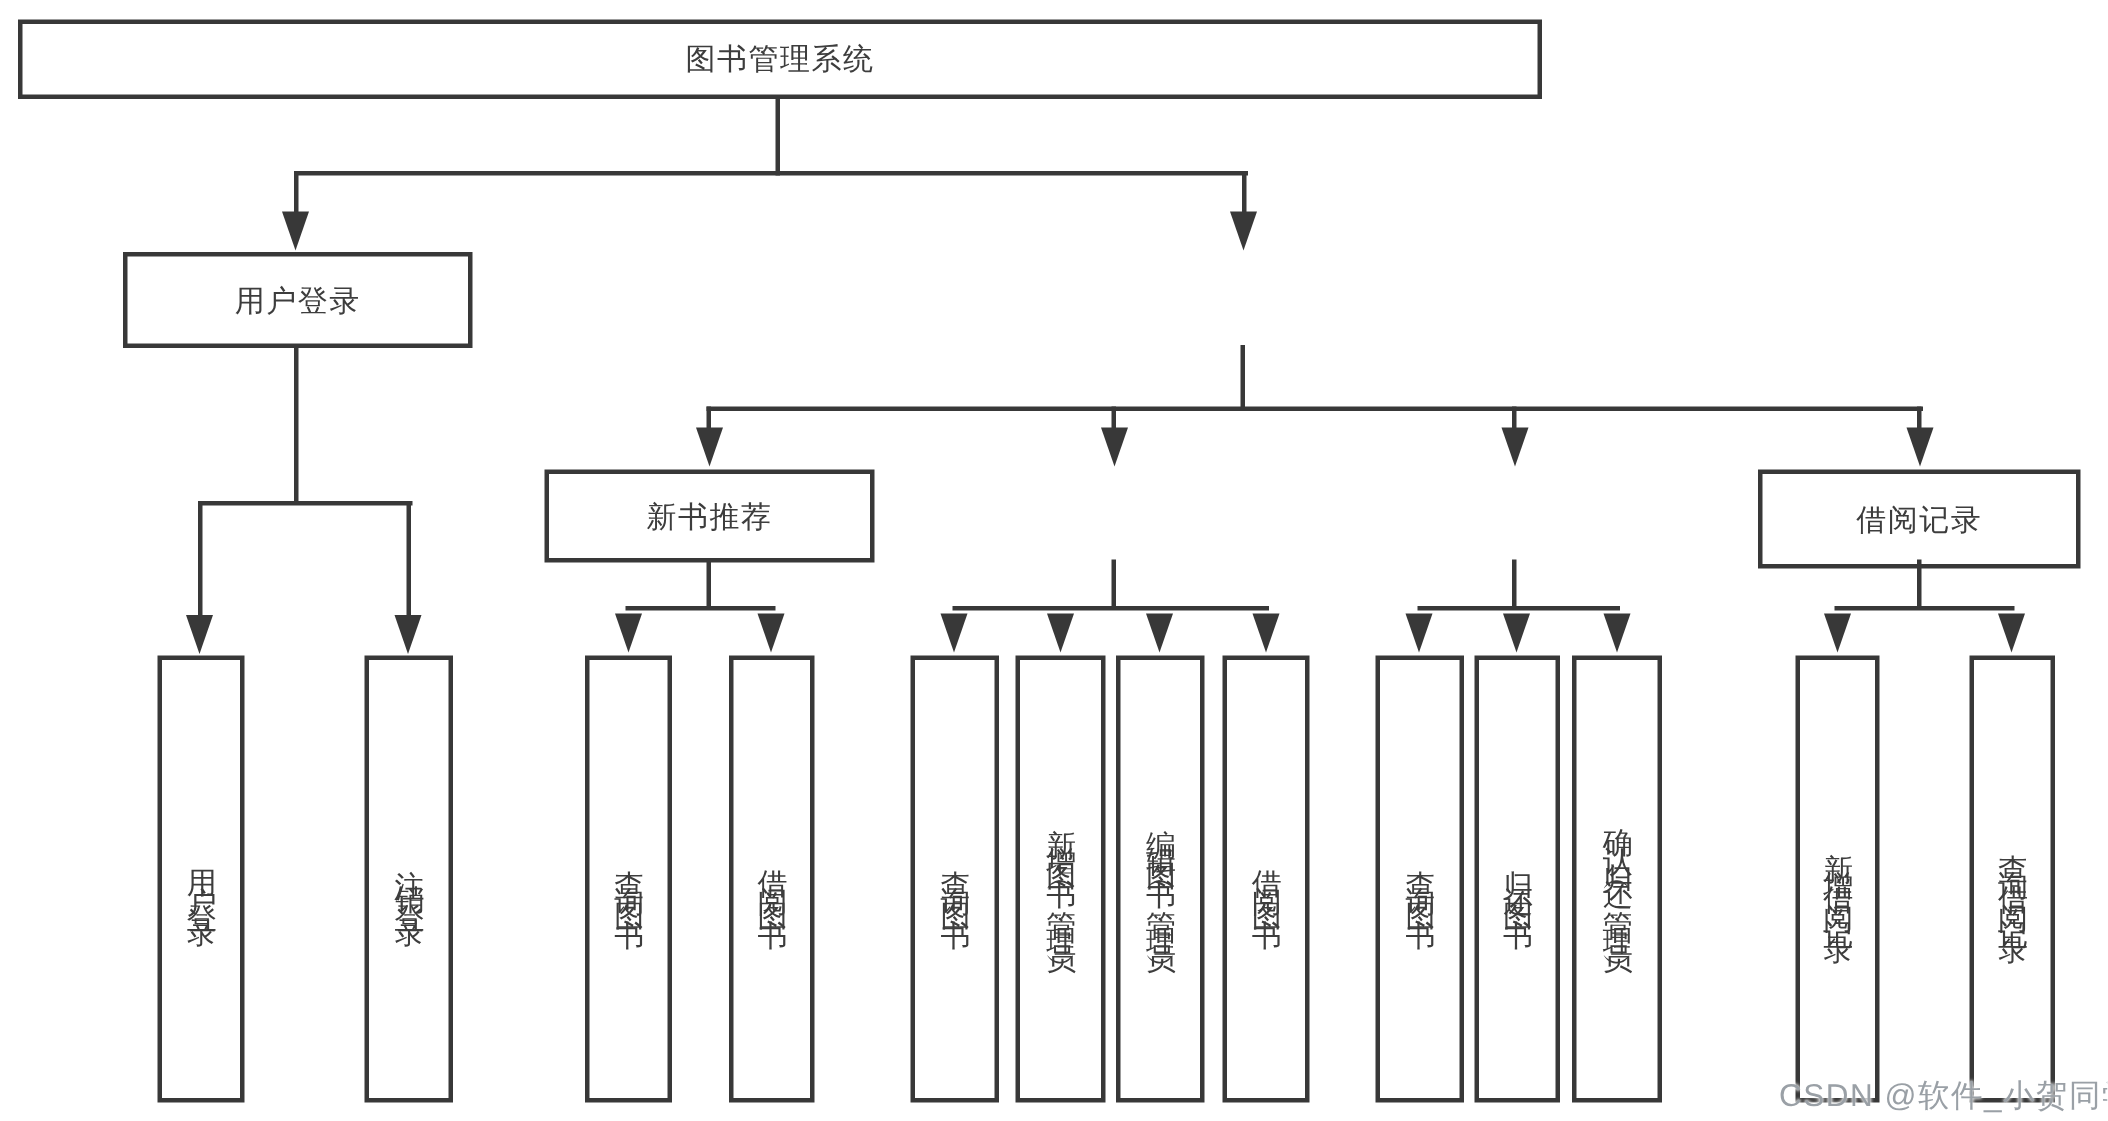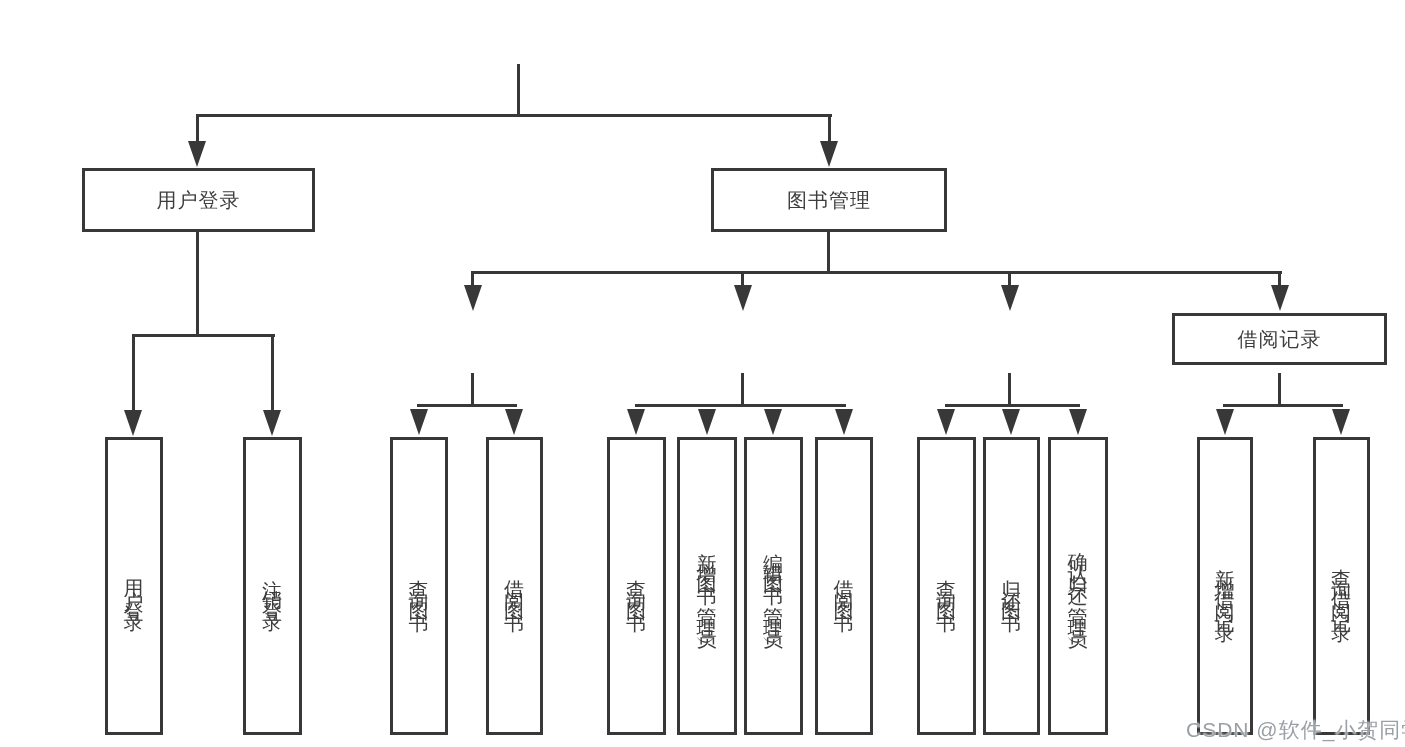--- a/index.html
+++ b/index.html
@@ -58,54 +58,57 @@
     letter-spacing:1px;
     text-shadow:0 0 3px #fff,0 0 2px #fff;
     white-space:nowrap;
   }
 </style>
 </head>
 <body>
 
 <div class="canvas">
 
+  <div class="hbox" style="left:12px;top:13px;width:1016px;height:53px">
+    <span>图书管理系统</span>
+  </div>
 
   <div class="line" style="left:517px;top:64px;width:3px;height:53px"></div>
   <div class="line" style="left:196px;top:114px;width:636px;height:3px"></div>
   <div class="line" style="left:196px;top:114px;width:3px;height:32px"></div>
   <div class="line" style="left:828px;top:114px;width:3px;height:32px"></div>
   <div class="arrow" style="left:188px;top:141px"></div>
   <div class="arrow" style="left:820px;top:141px"></div>
 
   <div class="hbox" style="left:82px;top:168px;width:233px;height:64px">
     <span>用户登录</span>
-  </div>
-  <div class="hbox" style="left:711px;top:168px;width:236px;height:64px">
-    <span>图书管理</span>
   </div>
 
   <div class="line" style="left:196px;top:230px;width:3px;height:106px"></div>
   <div class="line" style="left:132px;top:334px;width:143px;height:3px"></div>
   <div class="line" style="left:132px;top:334px;width:3px;height:76px"></div>
   <div class="line" style="left:271px;top:334px;width:3px;height:76px"></div>
   <div class="arrow" style="left:124px;top:410px"></div>
   <div class="arrow" style="left:263px;top:410px"></div>
 
   <div class="line" style="left:827px;top:230px;width:3px;height:43px"></div>
   <div class="line" style="left:471px;top:271px;width:811px;height:3px"></div>
   <div class="line" style="left:471px;top:271px;width:3px;height:16px"></div>
   <div class="line" style="left:741px;top:271px;width:3px;height:16px"></div>
   <div class="line" style="left:1008px;top:271px;width:3px;height:16px"></div>
   <div class="line" style="left:1278px;top:271px;width:3px;height:16px"></div>
   <div class="arrow" style="left:464px;top:285px"></div>
   <div class="arrow" style="left:734px;top:285px"></div>
   <div class="arrow" style="left:1001px;top:285px"></div>
   <div class="arrow" style="left:1271px;top:285px"></div>
 
-  <div class="hbox" style="left:1172px;top:313px;width:215px;height:52px">
+  <div class="hbox" style="left:363px;top:313px;width:220px;height:62px">
+    <span>新书推荐</span>
+  </div>
+  <div class="hbox" style="left:1172px;top:313px;width:215px;height:66px">
     <span>借阅记录</span>
   </div>
 
   <div class="line" style="left:471px;top:373px;width:3px;height:33px"></div>
   <div class="line" style="left:417px;top:404px;width:100px;height:3px"></div>
   <div class="arrow" style="left:410px;top:409px"></div>
   <div class="arrow" style="left:505px;top:409px"></div>
 
   <div class="line" style="left:741px;top:373px;width:3px;height:33px"></div>
   <div class="line" style="left:635px;top:404px;width:211px;height:3px"></div>

